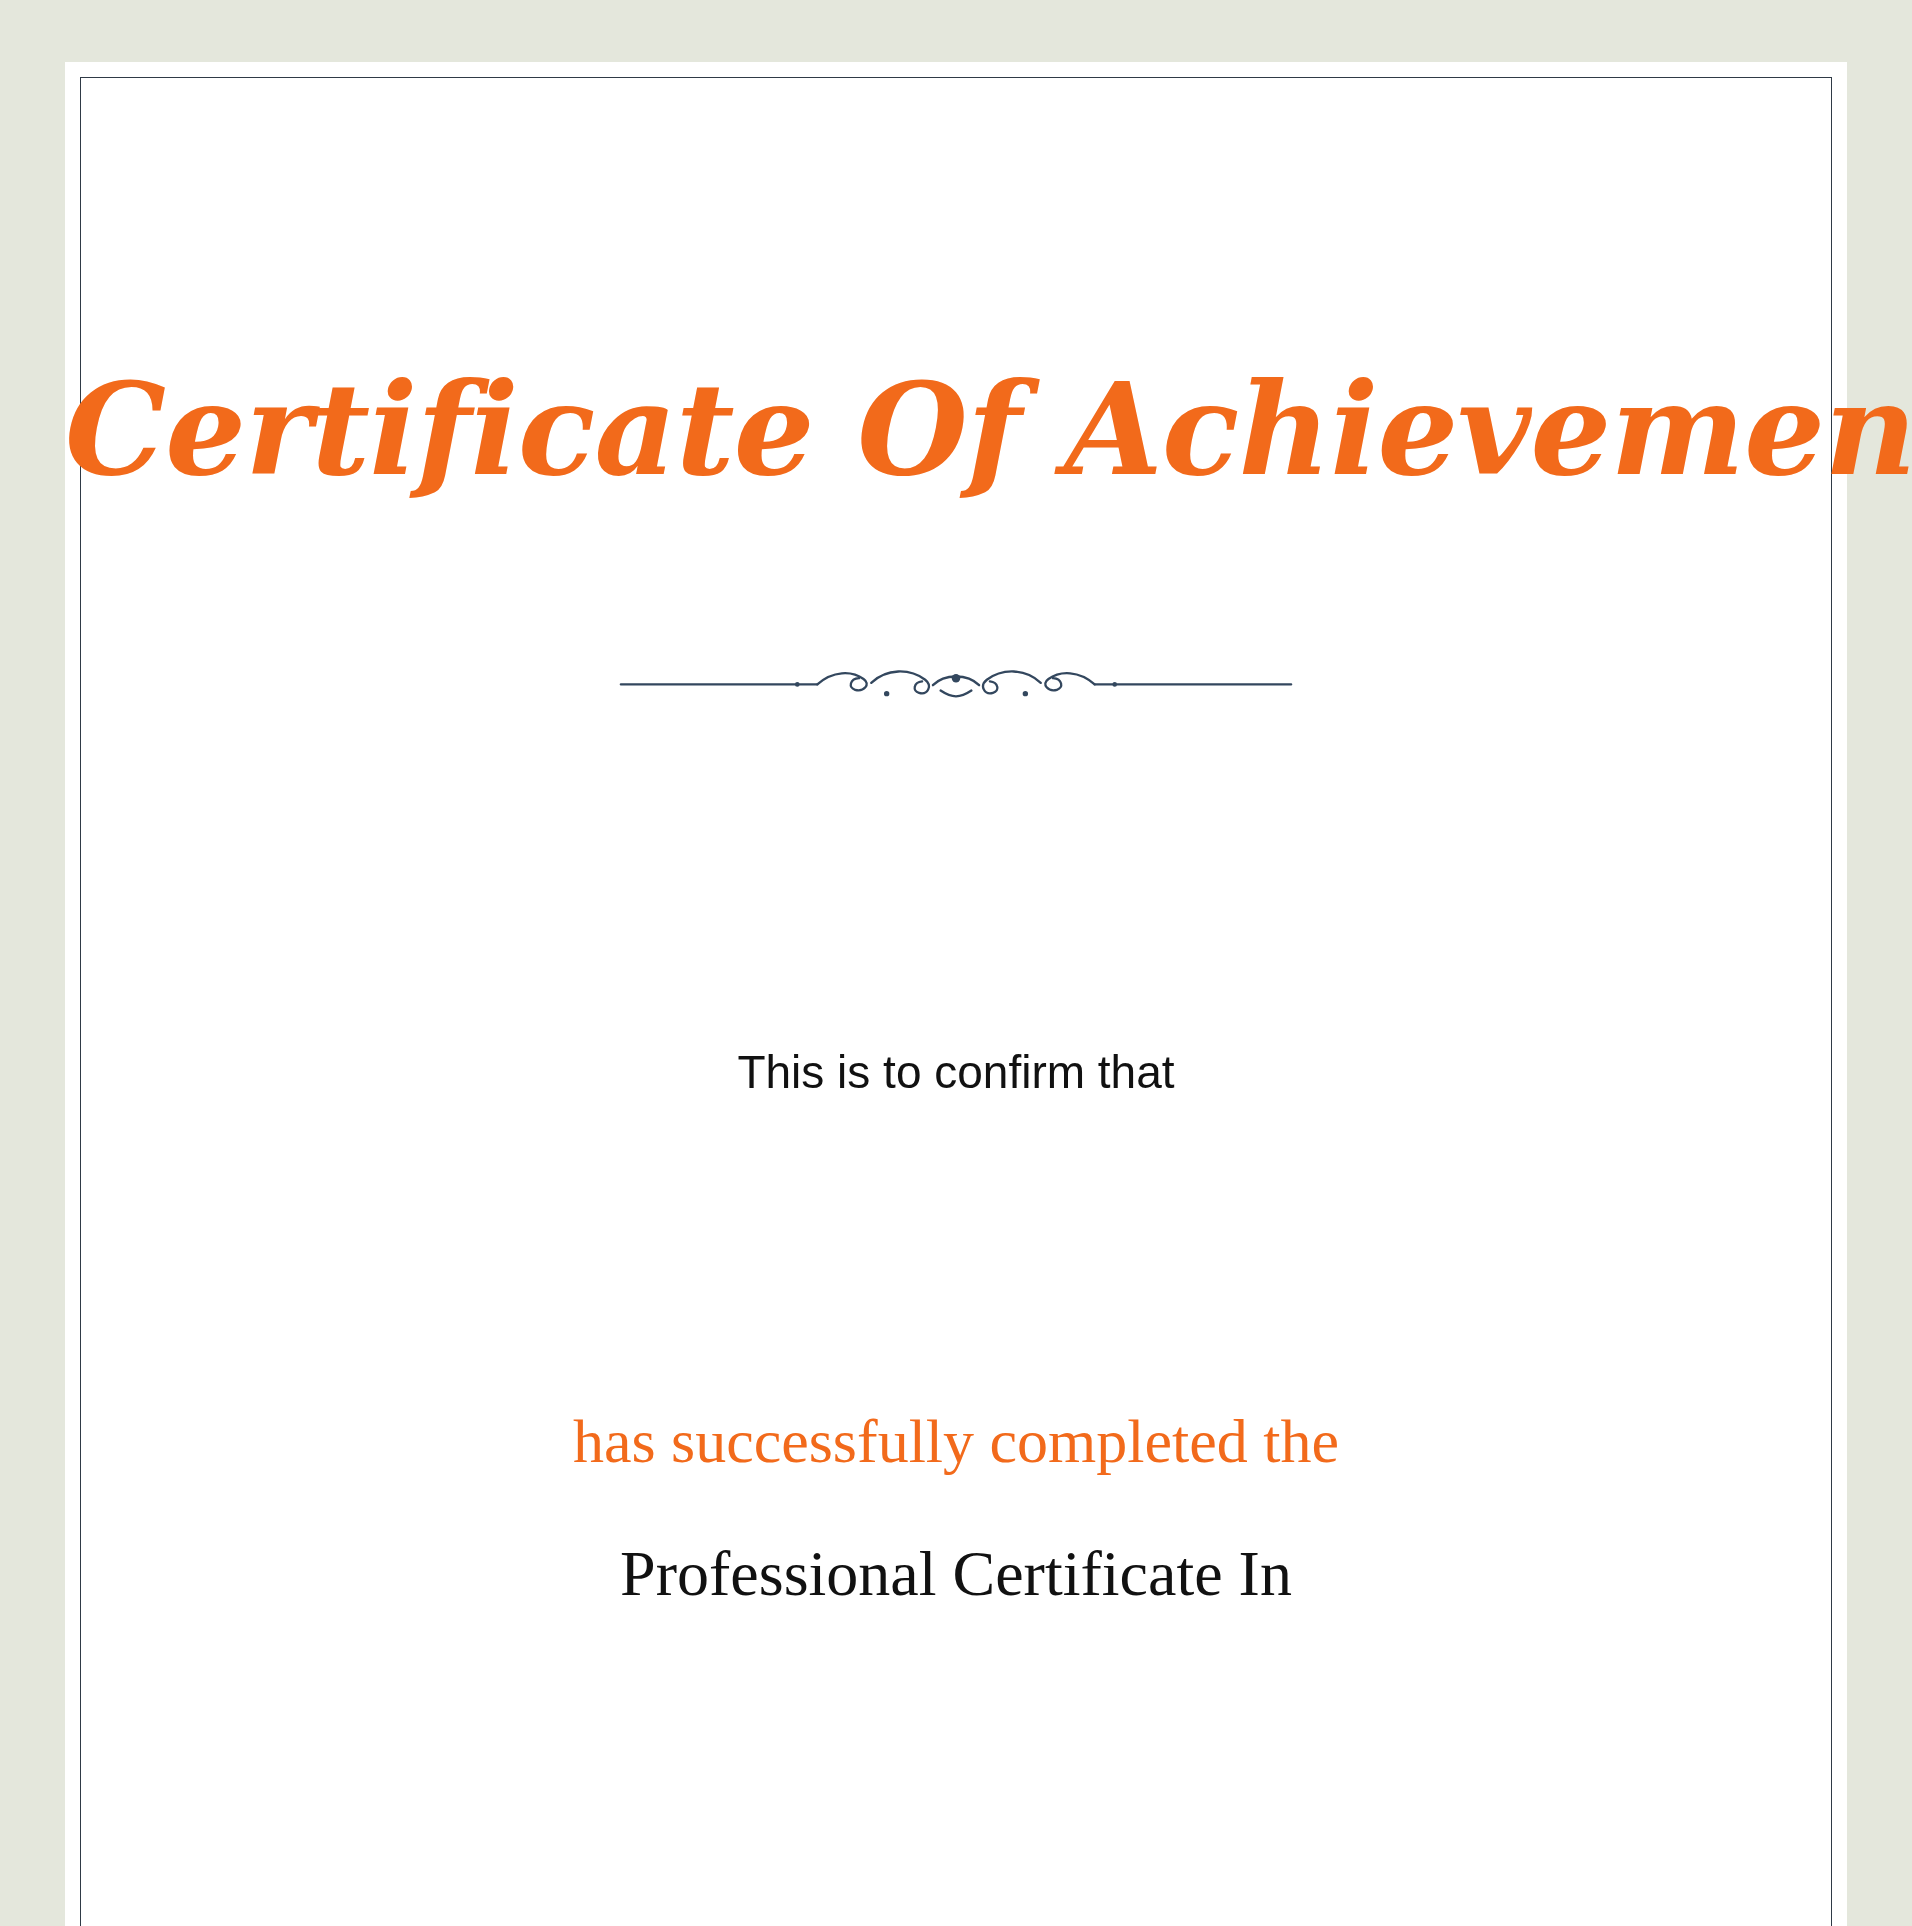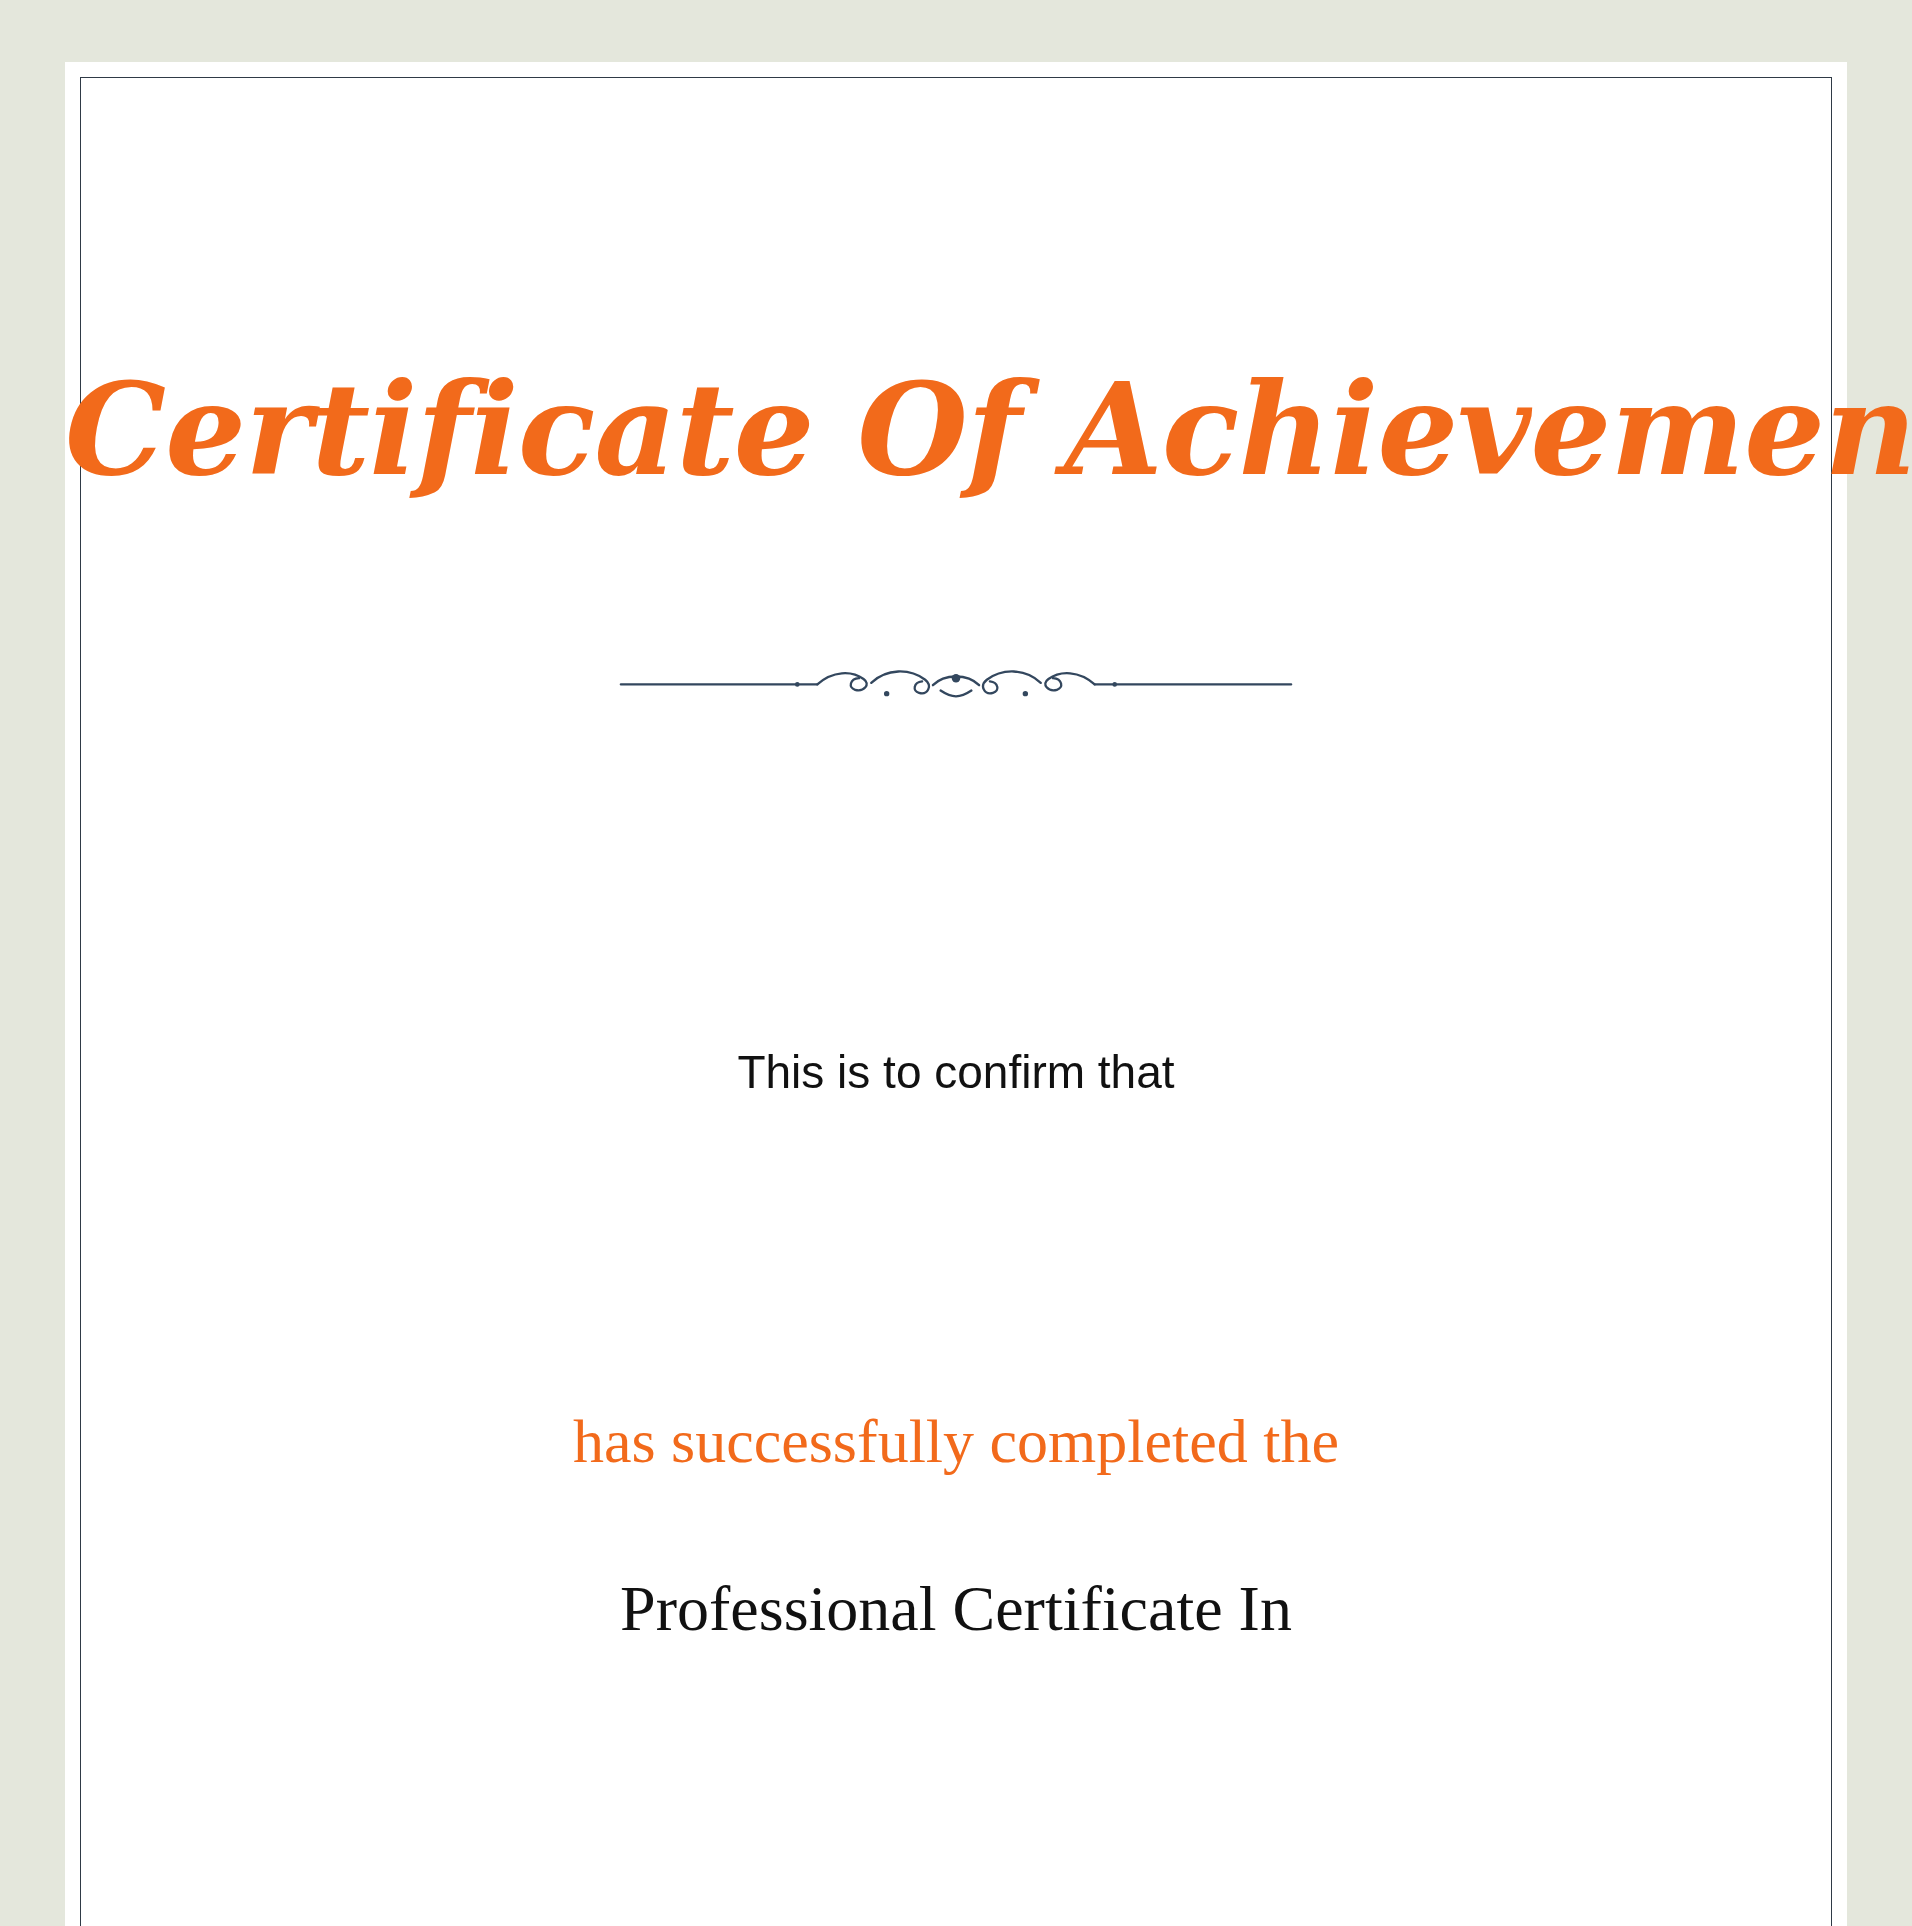--- a/index.html
+++ b/index.html
@@ -106,21 +106,20 @@
 
   .line-course-prefix {
     position: absolute;
     left: 0;
     right: 0;
     top: 1475px;
     text-align: center;
     color: #111111;
     font-size: 64px;
     font-family: "Liberation Serif", serif;
-    margin-top: 35px;
   }
 
   .line-course-name {
     position: absolute;
     left: 0;
     right: 0;
     top: 1653px;
     text-align: center;
     color: #111111;
     font-size: 64px;

